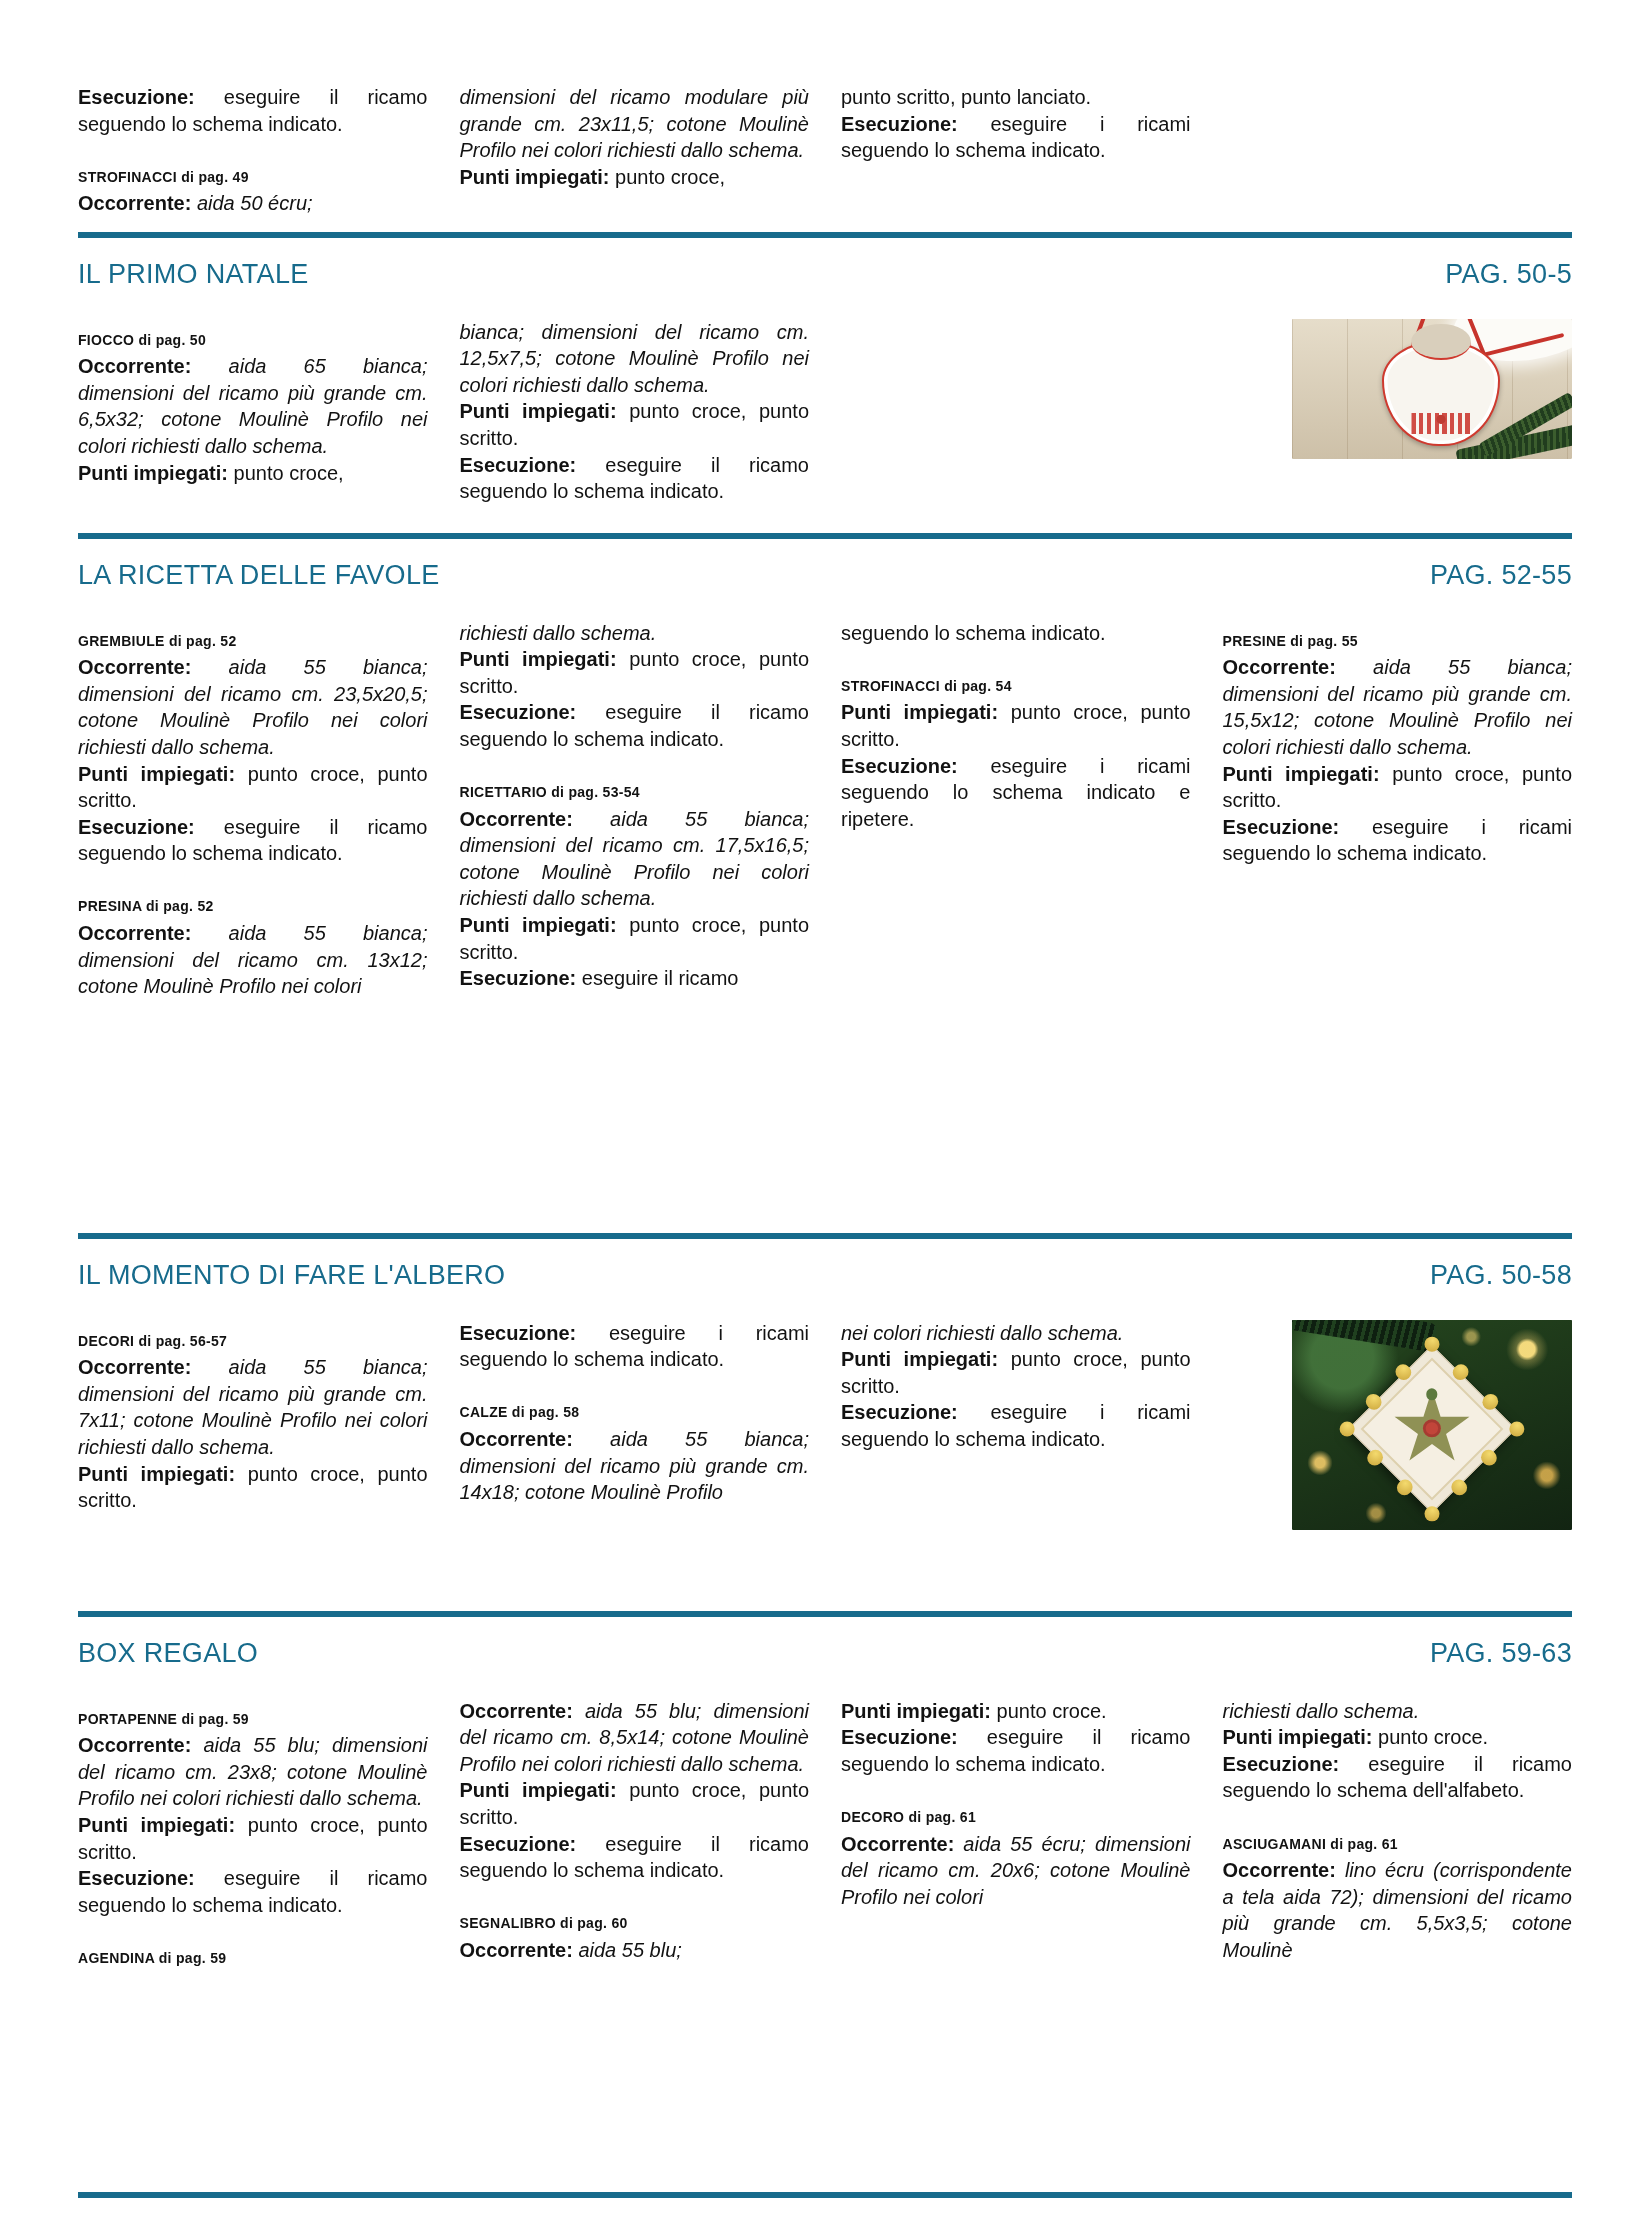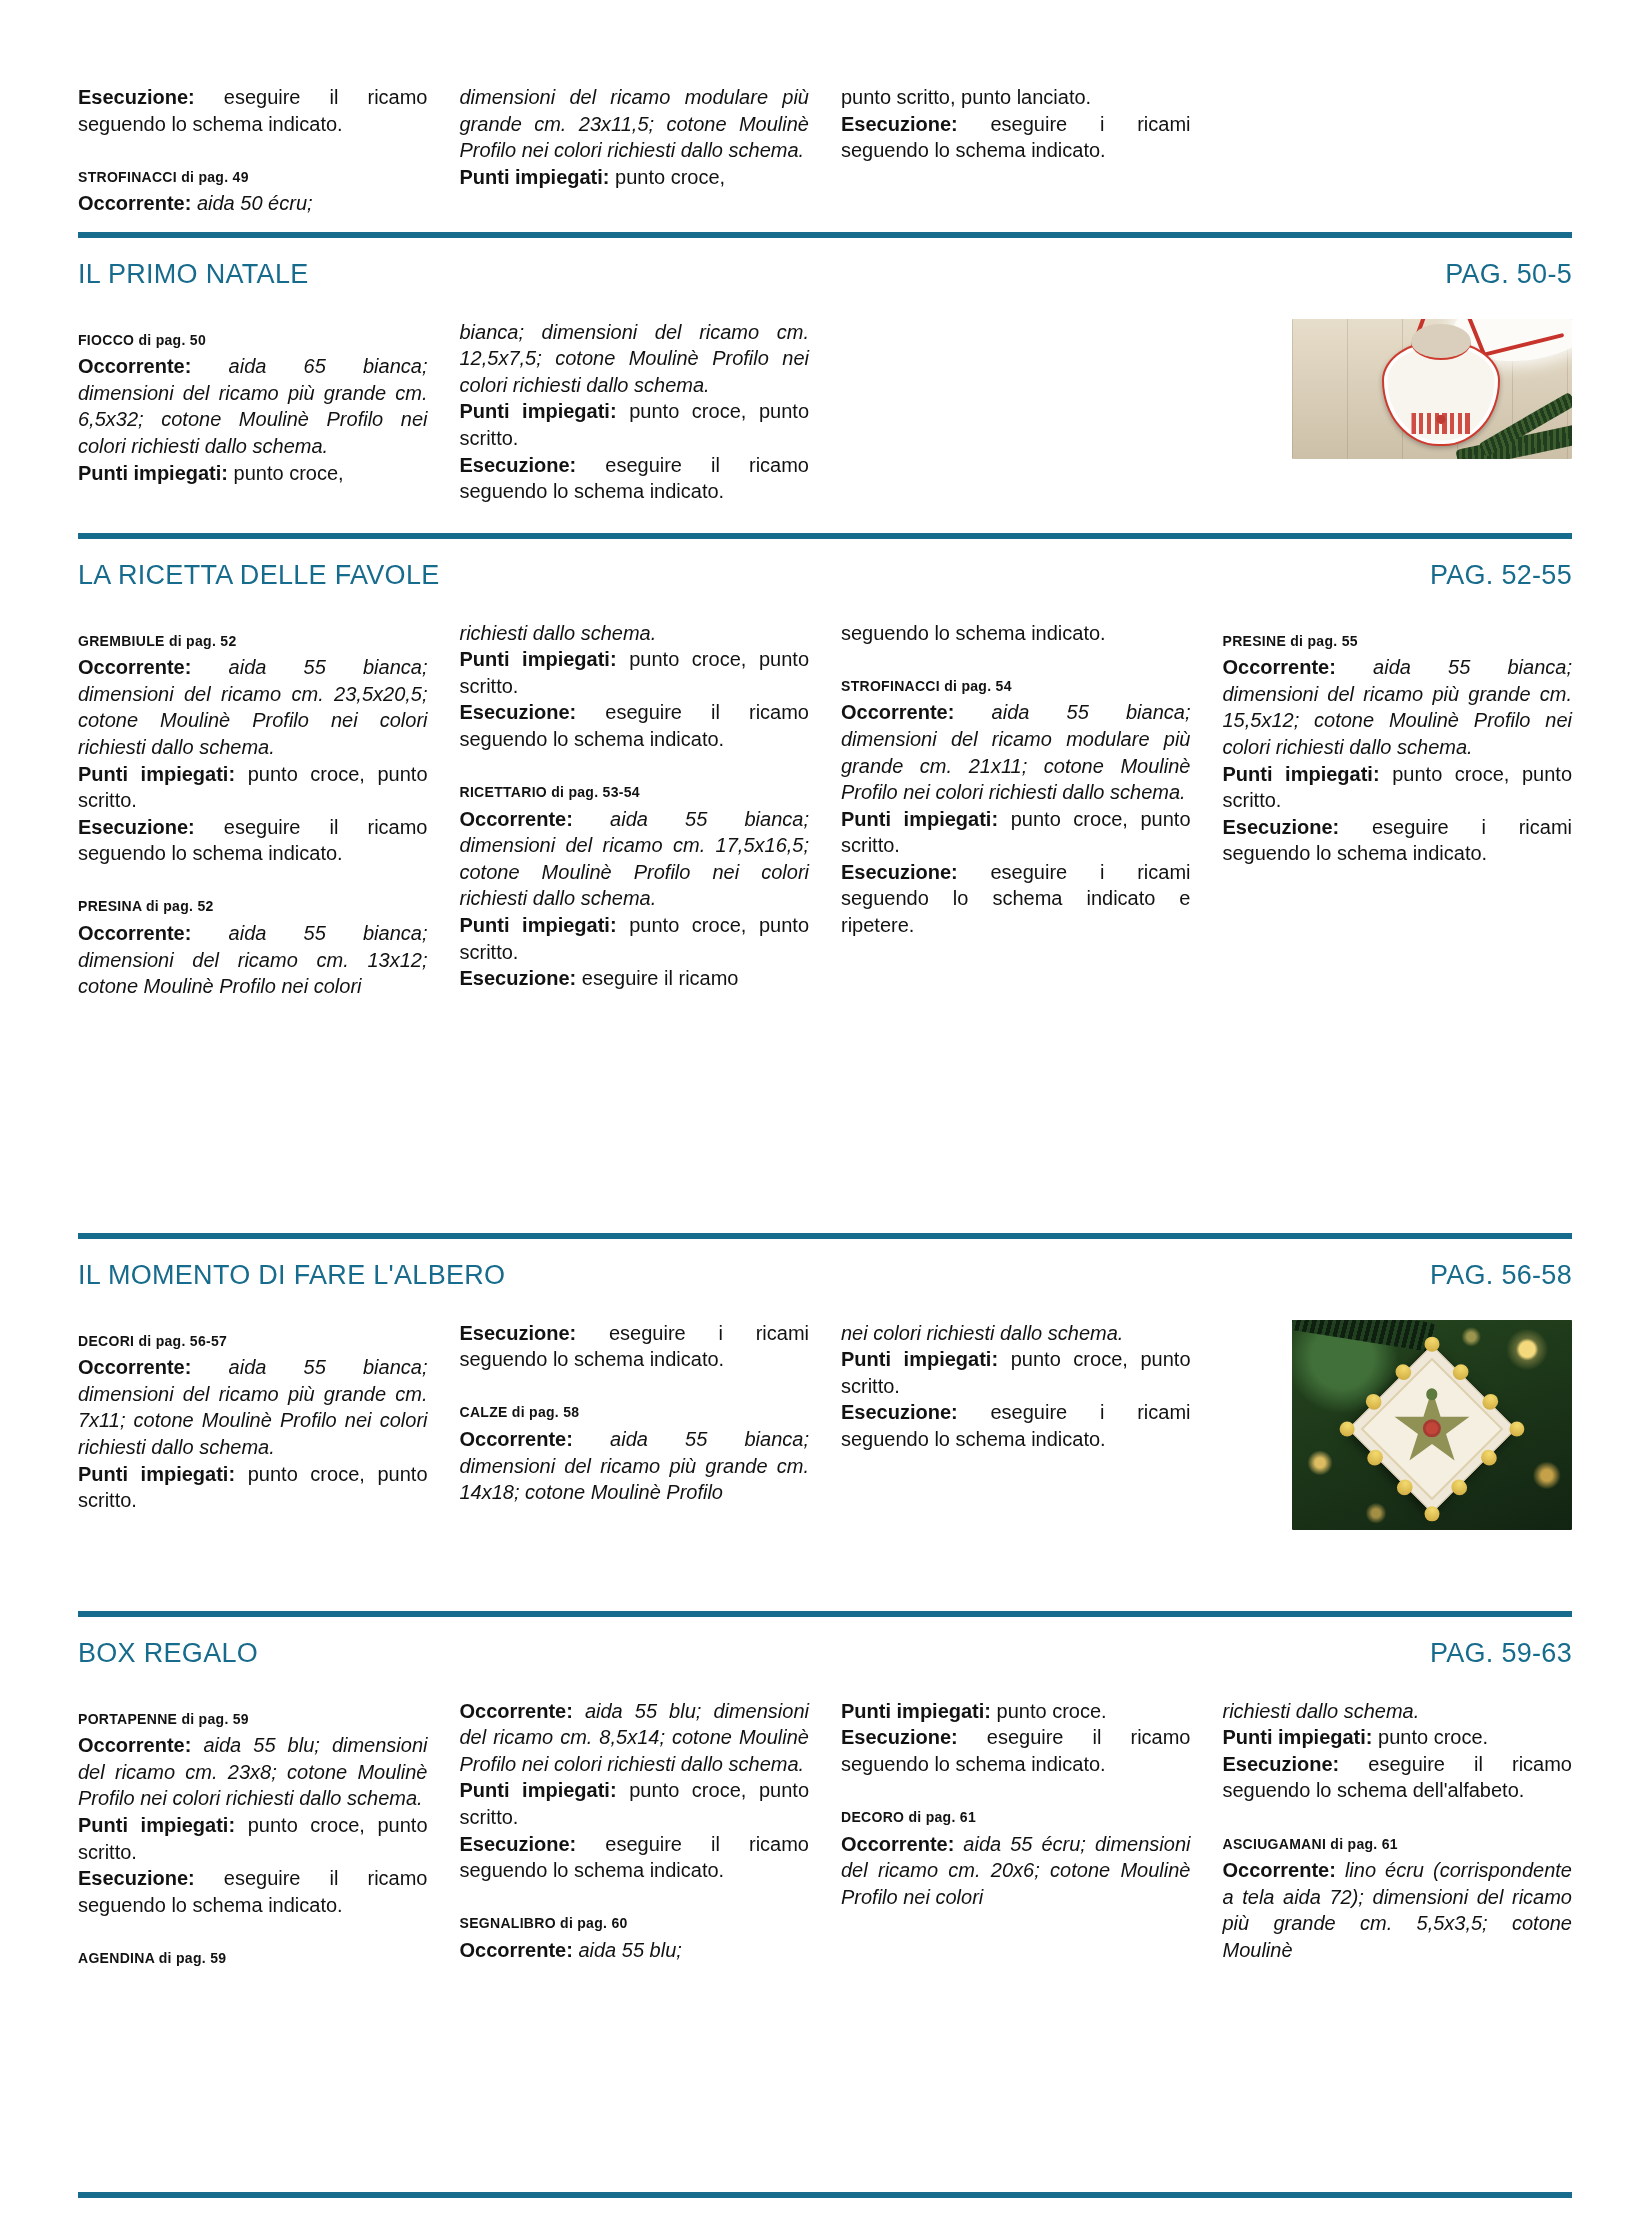--- a/index.html
+++ b/index.html
@@ -166,38 +166,37 @@
           <p class="block"><span class="seg-b">Punti impiegati:</span><span class="seg-r"> punto croce, punto scritto.</span></p>
           <p class="block"><span class="seg-b">Esecuzione:</span><span class="seg-r"> eseguire il ricamo seguendo lo schema indicato.</span></p>
           <h3 class="entry-title">RICETTARIO di pag. 53-54</h3>
           <p class="block"><span class="seg-b">Occorrente:</span><span class="seg-i"> aida 55 bianca; dimensioni del ricamo cm. 17,5x16,5; cotone Moulinè Profilo nei colori richiesti dallo schema.</span></p>
           <p class="block"><span class="seg-b">Punti impiegati:</span><span class="seg-r"> punto croce, punto scritto.</span></p>
           <p class="block"><span class="seg-b">Esecuzione:</span><span class="seg-r"> eseguire il ricamo</span></p>
         </div>
         <div class="col">
           <p class="block"><span class="seg-r">seguendo lo schema indicato.</span></p>
           <h3 class="entry-title">STROFINACCI di pag. 54</h3>
-          <p class="block"><span class="seg-b">Occorrente:</span><span class="seg-i"> aida 55 bianca; dimensioni del ricamo modulare più grande cm. 21x11; cotone Moulinè Profilo nei colori richiesti dallo schema.</span></p>
           <p class="block"><span class="seg-b">Punti impiegati:</span><span class="seg-r"> punto croce, punto scritto.</span></p>
           <p class="block"><span class="seg-b">Esecuzione:</span><span class="seg-r"> eseguire i ricami seguendo lo schema indicato e ripetere.</span></p>
         </div>
         <div class="col">
           <h3 class="entry-title">PRESINE di pag. 55</h3>
           <p class="block"><span class="seg-b">Occorrente:</span><span class="seg-i"> aida 55 bianca; dimensioni del ricamo più grande cm. 15,5x12; cotone Moulinè Profilo nei colori richiesti dallo schema.</span></p>
           <p class="block"><span class="seg-b">Punti impiegati:</span><span class="seg-r"> punto croce, punto scritto.</span></p>
           <p class="block"><span class="seg-b">Esecuzione:</span><span class="seg-r"> eseguire i ricami seguendo lo schema indicato.</span></p>
         </div>
       </div>
   </section>
 
   <section class="section s2">
     <div class="rule"></div>
     <header class="sec-head">
       <h2 class="sec-title">IL MOMENTO DI FARE L'ALBERO</h2>
-      <div class="sec-pages">PAG. 56-58</div>
+      <div class="sec-pages">PAG. 50-58</div>
     </header>
     <div class="cols">
       <div class="col">
           <h3 class="entry-title">DECORI di pag. 56-57</h3>
           <p class="block"><span class="seg-b">Occorrente:</span><span class="seg-i"> aida 55 bianca; dimensioni del ricamo più grande cm. 7x11; cotone Moulinè Profilo nei colori richiesti dallo schema.</span></p>
           <p class="block"><span class="seg-b">Punti impiegati:</span><span class="seg-r"> punto croce, punto scritto.</span></p>
         </div>
         <div class="col">
           <p class="block"><span class="seg-b">Esecuzione:</span><span class="seg-r"> eseguire i ricami seguendo lo schema indicato.</span></p>
           <h3 class="entry-title">CALZE di pag. 58</h3>

